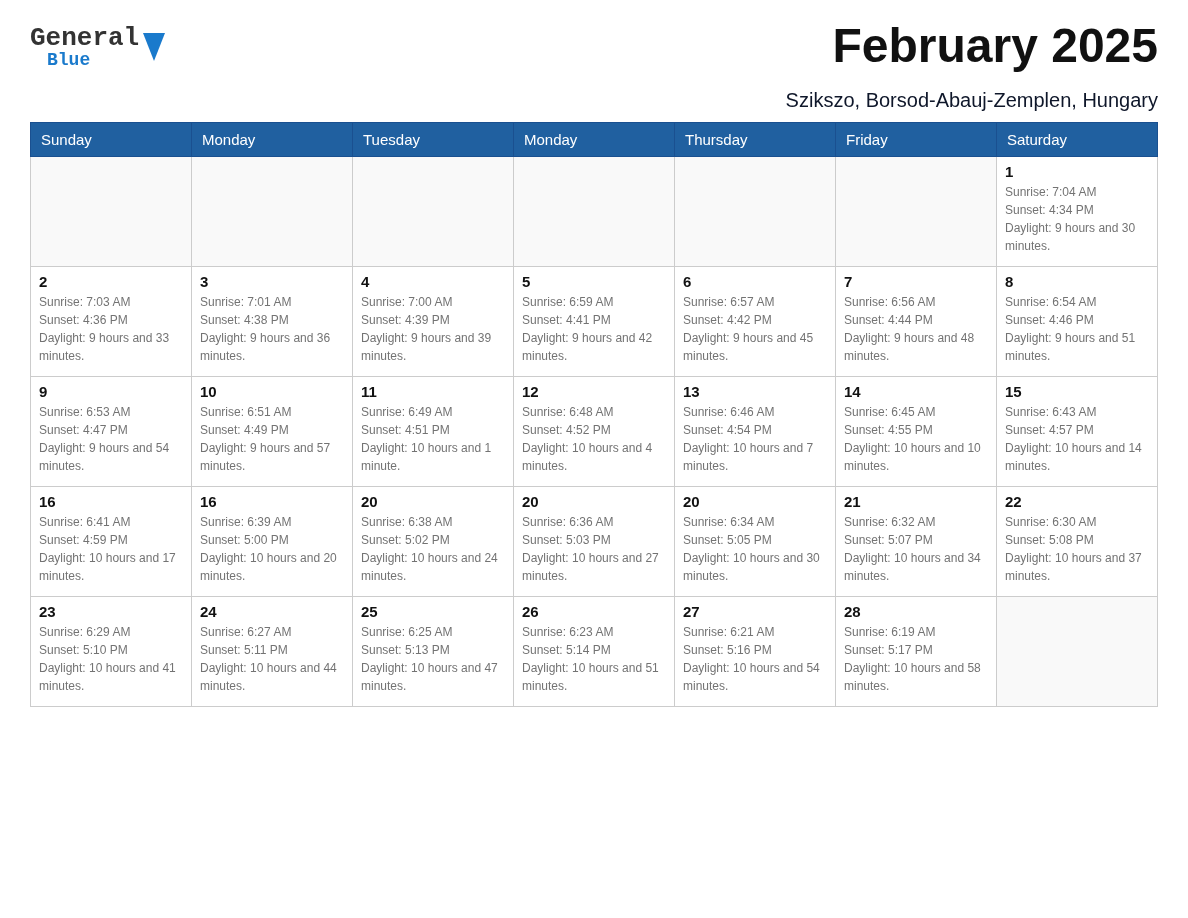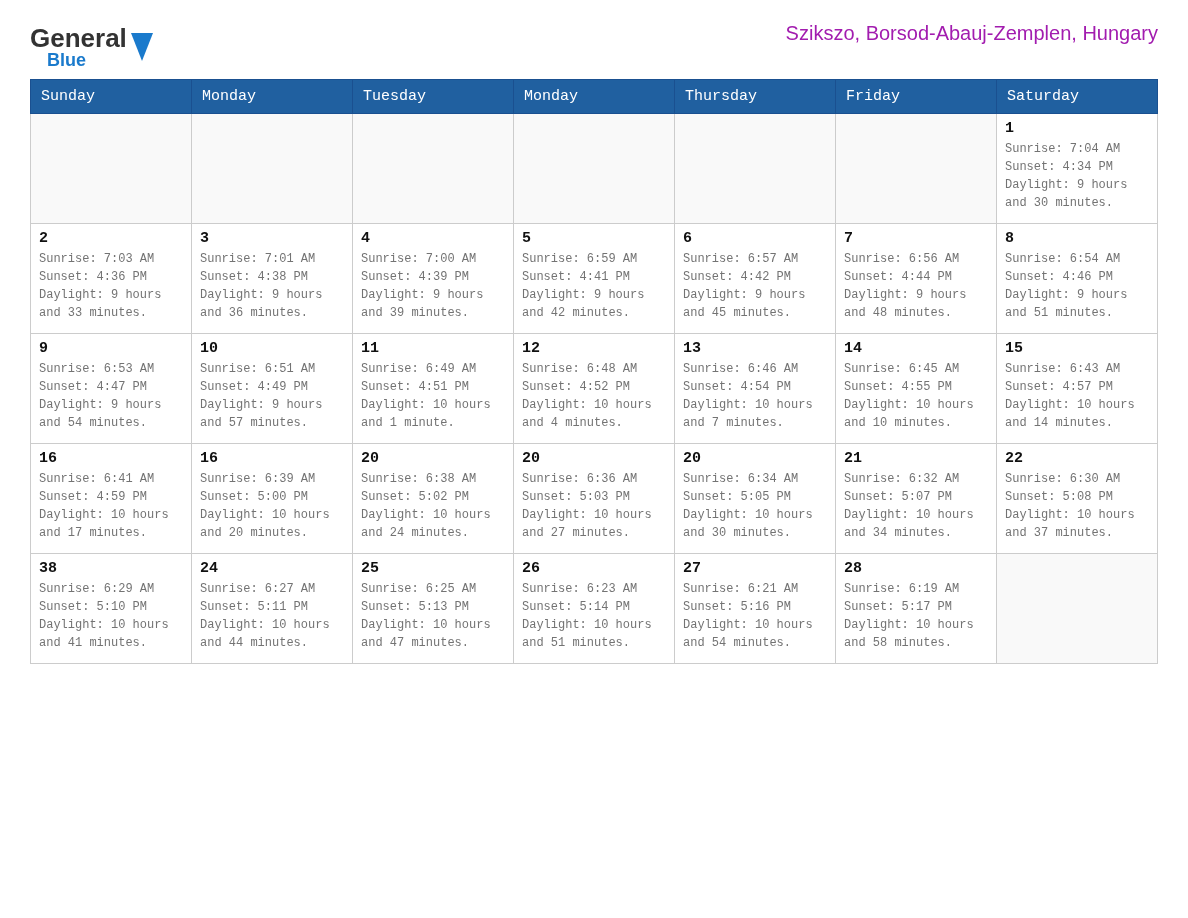--- a/index.html
+++ b/index.html
@@ -26,28 +26,27 @@
       text-align: right;
     }
     .month-title {
       font-size: 48px;
       font-weight: bold;
       color: #111;
       line-height: 1.1;
     }
     .subtitle {
       font-size: 20px;
-      color: #a21caf;
-      margin-top: 2px;
+      color: #0f172a;
+      margin-top: 16px;
     }
     .calendar {
       width: 100%;
       border-collapse: collapse;
       margin-top: 10px;
-      font-family: Liberation Mono, monospace;
     }
     .calendar th {
       background: #2060a0;
       color: #fff;
       font-size: 15px;
       font-weight: normal;
       padding: 8px 10px;
       text-align: left;
       border: 1px solid #1a5090;
     }
@@ -97,33 +96,34 @@
     .logo-arrow {
       margin-left: 4px;
       margin-top: 4px;
     }
   </style>
 </head>
 <body>
 
 <div class="header">
   <div class="logo">
-    <div style="display:flex; align-items:center; gap:0;">
+    <div style="display:flex; align-items:center; gap:0;font-family:Liberation Mono, monospace;">
       <div class="logo-text-wrapper">
         <span class="logo-line1">General</span>
         <span class="logo-line2">Blue</span>
       </div>
       <div class="logo-arrow">
         <svg width="22" height="28" viewBox="0 0 22 28">
           <polygon points="0,0 22,0 11,28" fill="#1a7acc"></polygon>
         </svg>
       </div>
     </div>
   </div>
   <div class="title-area">
+    <div class="month-title">February 2025</div>
     <div class="subtitle">Szikszo, Borsod-Abauj-Zemplen, Hungary</div>
   </div>
 </div>
 
 <table class="calendar">
   <thead>
     <tr>
     <th>Sunday</th>
         <th>Monday</th>
         <th>Tuesday</th>
@@ -231,21 +231,21 @@
           <span class="day-number">21</span>
           <div class="day-info">Sunrise: 6:32 AM<br>Sunset: 5:07 PM<br>Daylight: 10 hours and 34 minutes.</div>
         </td>
         <td>
           <span class="day-number">22</span>
           <div class="day-info">Sunrise: 6:30 AM<br>Sunset: 5:08 PM<br>Daylight: 10 hours and 37 minutes.</div>
         </td>
       </tr>
       <tr>
         <td>
-          <span class="day-number">38</span>
+          <span class="day-number">23</span>
           <div class="day-info">Sunrise: 6:29 AM<br>Sunset: 5:10 PM<br>Daylight: 10 hours and 41 minutes.</div>
         </td>
         <td>
           <span class="day-number">24</span>
           <div class="day-info">Sunrise: 6:27 AM<br>Sunset: 5:11 PM<br>Daylight: 10 hours and 44 minutes.</div>
         </td>
         <td>
           <span class="day-number">25</span>
           <div class="day-info">Sunrise: 6:25 AM<br>Sunset: 5:13 PM<br>Daylight: 10 hours and 47 minutes.</div>
         </td>

